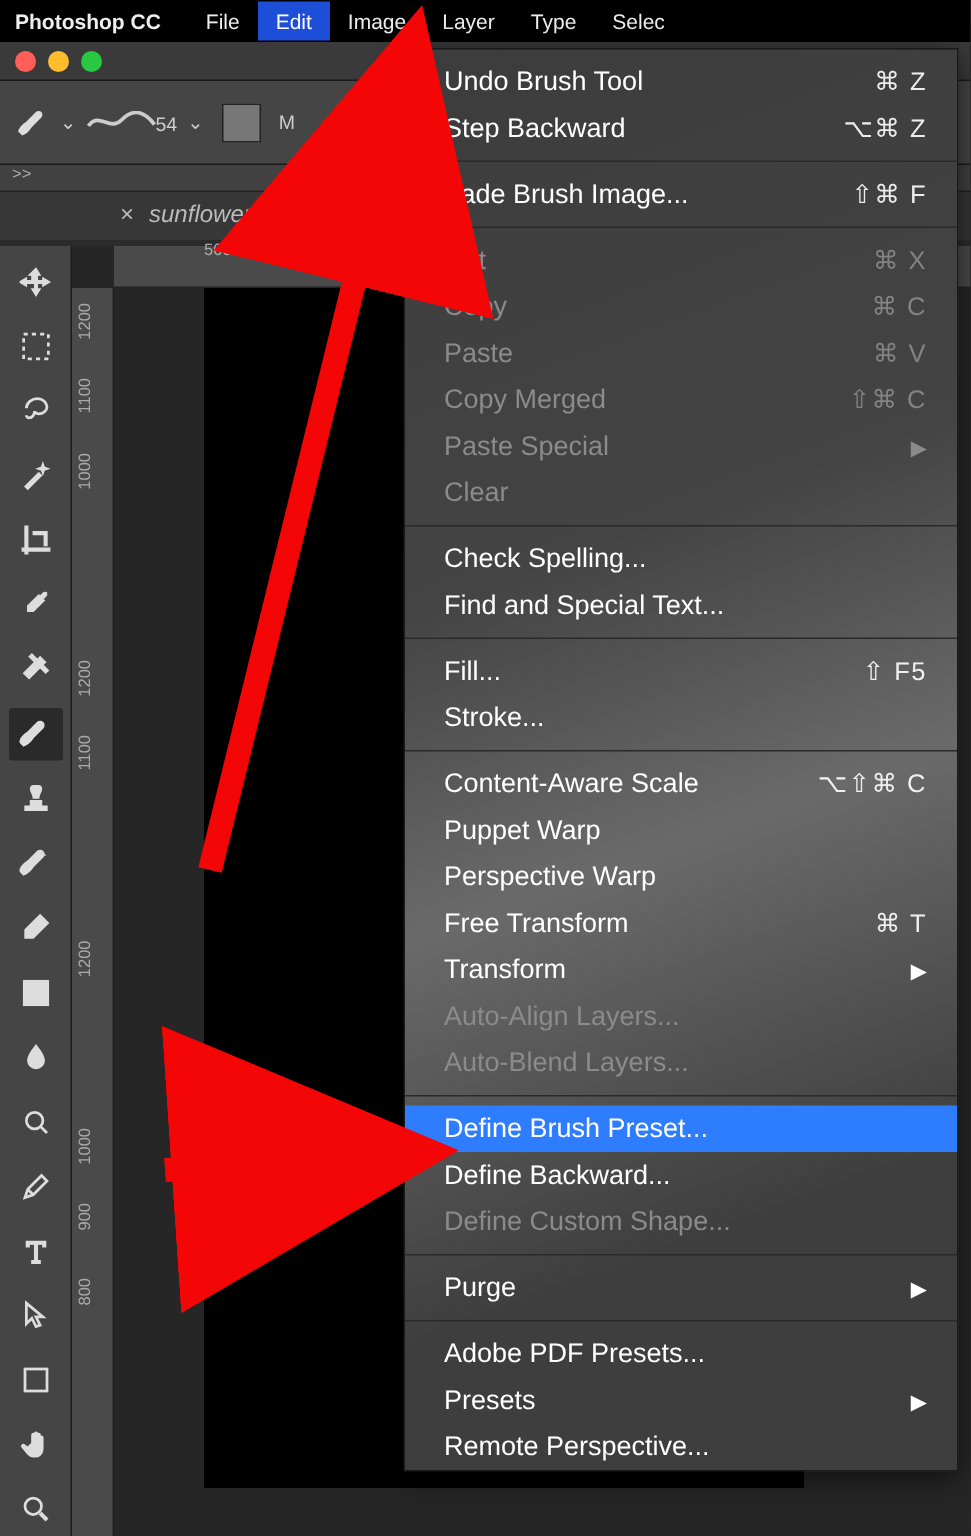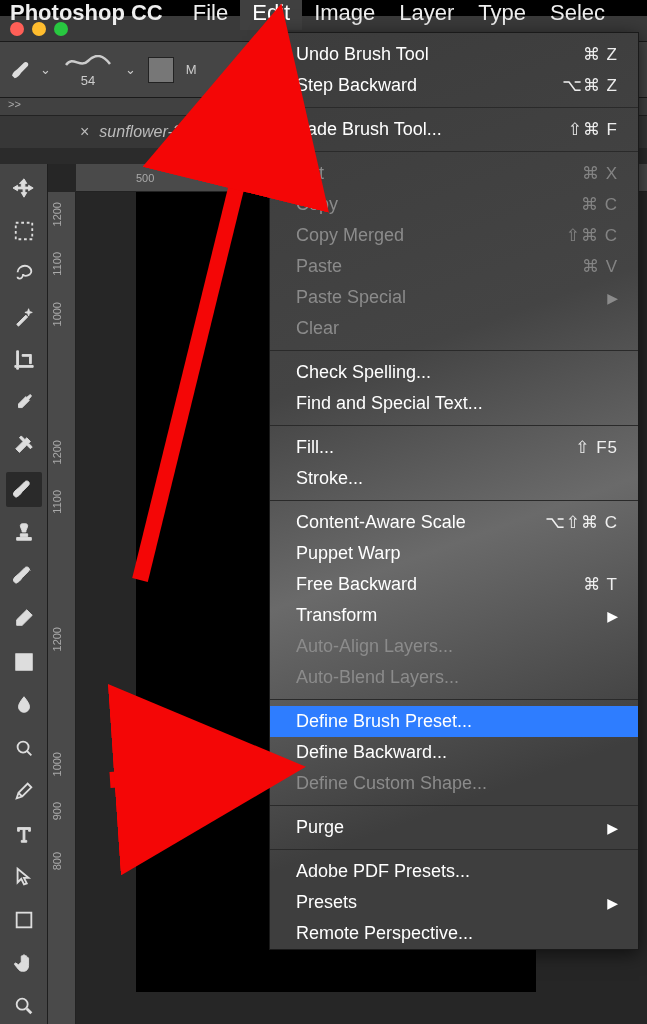--- a/index.html
+++ b/index.html
@@ -1,54 +1,54 @@
 <!DOCTYPE html>
 <html><head>
 <meta charset="utf-8">
 <style>
 * { margin:0; padding:0; box-sizing:border-box; font-family:-apple-system,"Helvetica Neue",Arial,sans-serif; }
 body { width:647px; height:1024px; background:#2b2b2b; overflow:hidden; position:relative; color:#ddd; }
 
 
-.menubar { height:16px; background:#000; display:flex; padding:0 10px; font-size:22px; color:#eee; white-space:nowrap; }
+.menubar { height:28px; background:#000; display:flex; align-items:center; padding:0 10px; font-size:14px; color:#eee; white-space:nowrap; }
 .app-name { font-weight:bold; margin-right:18px; }
 .menubar .menu-item { padding:5px 12px; cursor:default; }
-.menubar .menu-item.active { background:#404040; color:#fff; }
+.menubar .menu-item.active { background:#1d4ed8; color:#fff; }
 
 
 .window-chrome { height:26px; background:#3a3a3a; display:flex; align-items:center; padding-left:10px; gap:8px; border-bottom:1px solid #1a1a1a; }
 .traffic { width:14px; height:14px; border-radius:50%; }
 .traffic.red{background:#ff5f57}.traffic.yellow{background:#ffbd2e}.traffic.green{background:#28c840}
 
 
 .options-bar { height:56px; background:#454545; display:flex; align-items:center; padding-left:12px; gap:12px; border-bottom:1px solid #1a1a1a; color:#ccc; font-size:13px; position:relative; }
 .brush-chip { display:flex; align-items:center; gap:6px; }
 .brush-chip svg { fill:#ddd; }
-.brush-preview { width:50px; height:36px; display:flex; flex-direction:column; align-items:center; justify-content:flex-end; }
+.brush-preview { width:50px; height:36px; display:flex; flex-direction:row; align-items:center; justify-content:center; }
 .squiggle { width:46px; height:16px; position:relative; }
 .brush-size { font-size:13px; color:#ccc; margin-top:2px; }
 .mode-swatch { width:26px; height:26px; background:#777; border:1px solid #222; }
 
 
 .expand-row { height:18px; background:#414141; font-size:11px; color:#aaa; padding-left:8px; border-bottom:1px solid #222; }
 
 
 .tabs { height:32px; background:#373737; display:flex; align-items:center; padding-left:80px; font-size:16px; color:#bbb; font-style:italic; }
 .tab-close { font-style:normal; margin-right:10px; font-size:16px; }
 
 
 .main { position:absolute; left:0; top:164px; right:0; bottom:0; display:flex; }
 .toolbox { width:48px; background:#454545; display:flex; flex-direction:column; align-items:center; padding-top:6px; gap:8px; border-right:1px solid #1e1e1e; }
 .tool { width:36px; height:36px; display:flex; align-items:center; justify-content:center; border-radius:2px; }
 .tool.active { background:#2a2a2a; }
 .tool svg { width:22px; height:22px; fill:#ddd; stroke:#ddd; }
 
 .canvas-wrap { flex:1; position:relative; background:#262626; }
 .ruler-h { position:absolute; top:0; left:28px; right:0; height:28px; background:#4a4a4a; border-bottom:1px solid #222; display:flex; align-items:flex-end; font-size:11px; color:#aaa; }
-.ruler-h .tick { position:absolute; bottom:7px;margin-top:28px; }
+.ruler-h .tick { position:absolute; bottom:18px;margin-top:28px; }
 .ruler-v { position:absolute; top:28px; left:0; bottom:0; width:28px; background:#4a4a4a; border-right:1px solid #222; font-size:11px; color:#aaa; }
 .ruler-v .vtick { position:absolute; left:3px; writing-mode:vertical-rl; text-orientation:mixed; transform:rotate(180deg); }
 .canvas { position:absolute; top:28px; left:88px; width:400px; height:800px; background:#000; }
 
 
 .dropdown { position:absolute; top:32px; left:269px; width:370px; background:#3e3e3e; background:linear-gradient(160deg,#3c3c3c 0%,#444 35%,#6a6a6a 55%,#3e3e3e 80%); box-shadow:0 4px 18px rgba(0,0,0,.6); border:1px solid #1a1a1a; font-size:18px; color:#fff; padding:6px 0 0 0; }
 .dropdown .row { display:flex; align-items:center; justify-content:space-between; padding:5px 20px 5px 26px; white-space:nowrap; }
 .dropdown .row.disabled { color:#8b8b8b; }
 .dropdown .row.highlight { background:#2e7dff; color:#fff; }
 .dropdown .sep { height:1px; background:#2a2a2a; margin:6px 0; }
@@ -229,41 +229,41 @@
     <div class="row">
       <span>Undo Brush Tool</span>
       <span class="short">⌘ Z</span>
     </div>
     <div class="row">
       <span>Step Backward</span>
       <span class="short">⌥⌘ Z</span>
     </div>
     <div class="sep"></div>
     <div class="row">
-      <span>Fade Brush Tool...</span>
+      <span>Fade Brush Image...</span>
       <span class="short">⇧⌘ F</span>
     </div>
     <div class="sep"></div>
     <div class="row disabled">
       <span>Cut</span>
       <span class="short">⌘ X</span>
     </div>
     <div class="row disabled">
       <span>Copy</span>
       <span class="short">⌘ C</span>
     </div>
     <div class="row disabled">
+      <span>Paste</span>
+      <span class="short">⌘ V</span>
+    </div>
+    <div class="row disabled">
       <span>Copy Merged</span>
       <span class="short">⇧⌘ C</span>
     </div>
     <div class="row disabled">
-      <span>Paste</span>
-      <span class="short">⌘ V</span>
-    </div>
-    <div class="row disabled">
       <span>Paste Special</span>
       <span class="sub-arrow">▶</span>
     </div>
     <div class="row disabled">
       <span>Clear</span>
     </div>
     <div class="sep"></div>
     <div class="row">
       <span>Check Spelling...</span>
     </div>
@@ -280,21 +280,24 @@
     </div>
     <div class="sep"></div>
     <div class="row">
       <span>Content-Aware Scale</span>
       <span class="short">⌥⇧⌘ C</span>
     </div>
     <div class="row">
       <span>Puppet Warp</span>
     </div>
     <div class="row">
-      <span>Free Backward</span>
+      <span>Perspective Warp</span>
+    </div>
+    <div class="row">
+      <span>Free Transform</span>
       <span class="short">⌘ T</span>
     </div>
     <div class="row">
       <span>Transform</span>
       <span class="sub-arrow">▶</span>
     </div>
     <div class="row disabled">
       <span>Auto-Align Layers...</span>
     </div>
     <div class="row disabled">

